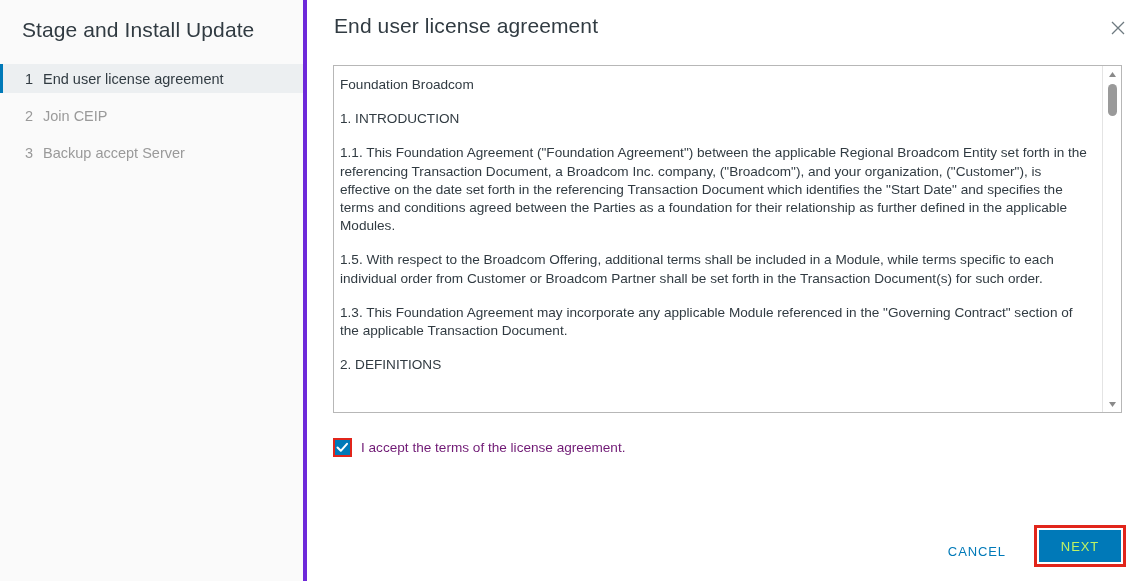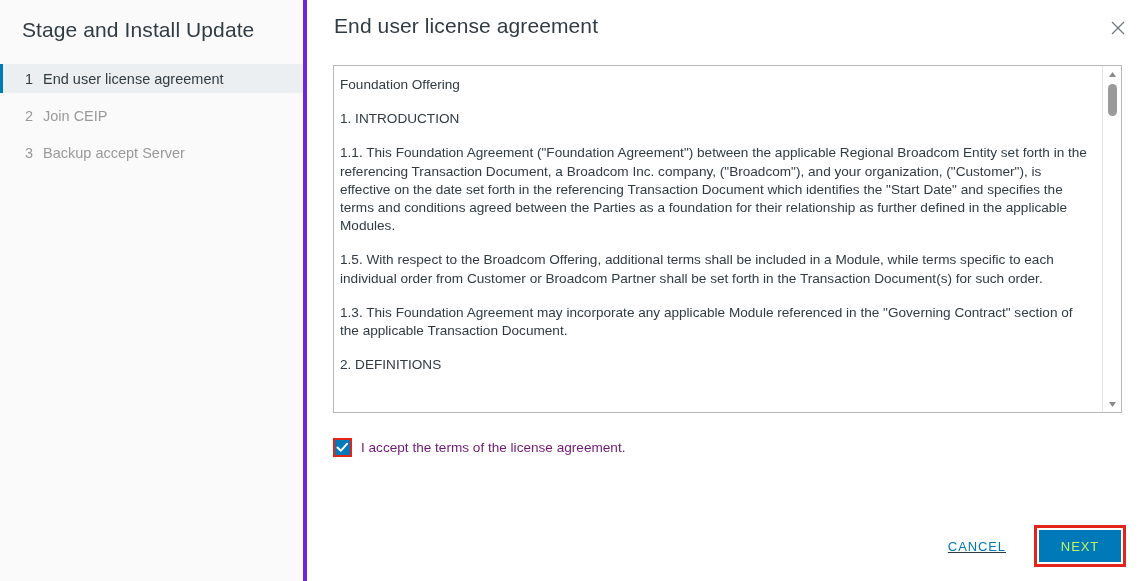--- a/index.html
+++ b/index.html
@@ -171,22 +171,21 @@
     margin-left: 9px;
     font-size: 13.6px;
     color: #701a75;
   }
   
   #footer {
     position: absolute;
     right: 20px;
     bottom: 14px;
     display: flex;
-    align-items: center;
-    text-decoration: underline;
+    align-items: flex-end;
   }
   #cancel-button {
     background: none;
     border: none;
     color: #0079b8;
     font-family: "Liberation Sans", sans-serif;
     font-size: 13px;
     letter-spacing: 0.9px;
     text-transform: uppercase;
     cursor: pointer;
@@ -240,21 +239,21 @@
 
     <div id="close-btn">
       <svg width="20" height="20" viewBox="0 0 20 20" aria-hidden="true">
         <path d="M4 4 L16 16 M16 4 L4 16" stroke="#6e7a80" stroke-width="1.3" fill="none"></path>
       </svg>
     </div>
   </div>
 
   <div id="license-box">
     <div id="license-text">
-      <p>Foundation Offering</p>
+      <p>Foundation Broadcom</p>
       <p>1. INTRODUCTION</p>
       <p>1.1. This Foundation Agreement ("Foundation Agreement") between the applicable Regional Broadcom Entity set forth in the referencing Transaction Document, a Broadcom Inc. company, ("Broadcom"), and your organization, ("Customer"), is effective on the date set forth in the referencing Transaction Document which identifies the "Start Date" and specifies the terms and conditions agreed between the Parties as a foundation for their relationship as further defined in the applicable Modules.</p>
       <p>1.5. With respect to the Broadcom Offering, additional terms shall be included in a Module, while terms specific to each individual order from Customer or Broadcom Partner shall be set forth in the Transaction Document(s) for such order.</p>
       <p>1.3. This Foundation Agreement may incorporate any applicable Module referenced in the "Governing Contract" section of the applicable Transaction Document.</p>
       <p>2. DEFINITIONS</p>
     </div>
     <div id="lic-scrollbar">
       <div class="sb-arrow up">
         <svg width="9" height="7" viewBox="0 0 9 7" aria-hidden="true">
           <path d="M4.5 1 L8 6 L1 6 Z" fill="#8a8a8a"></path>

